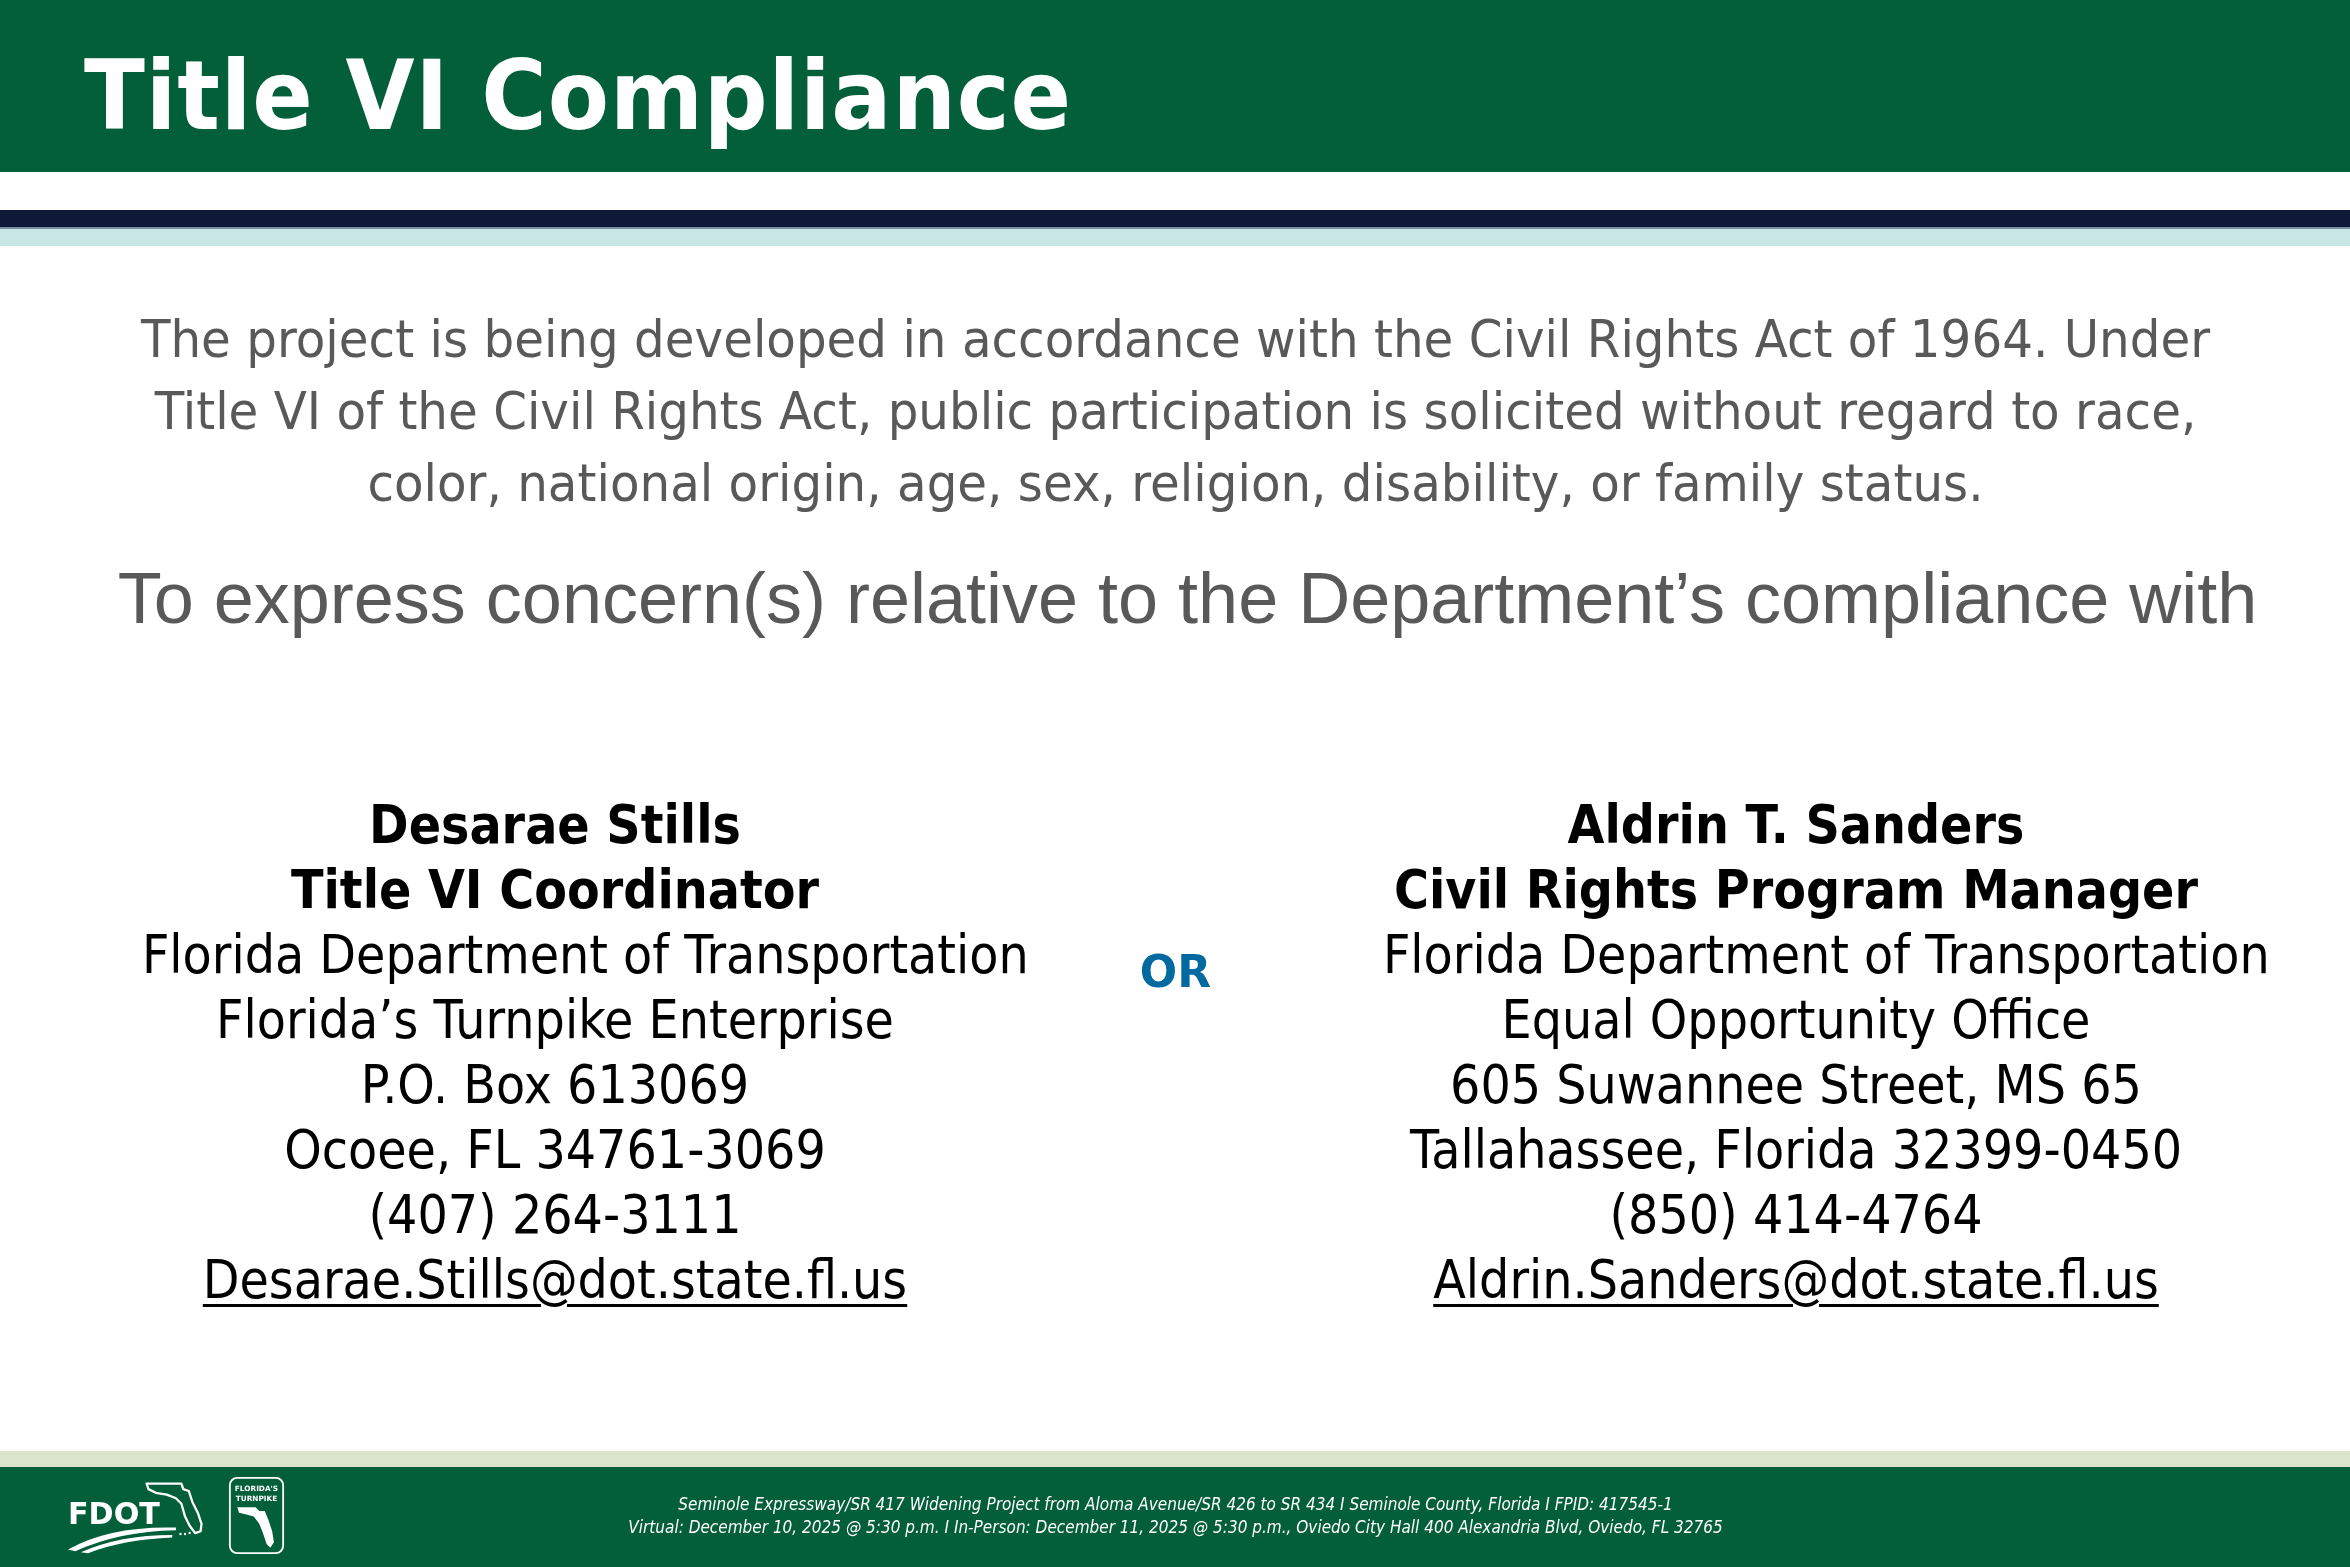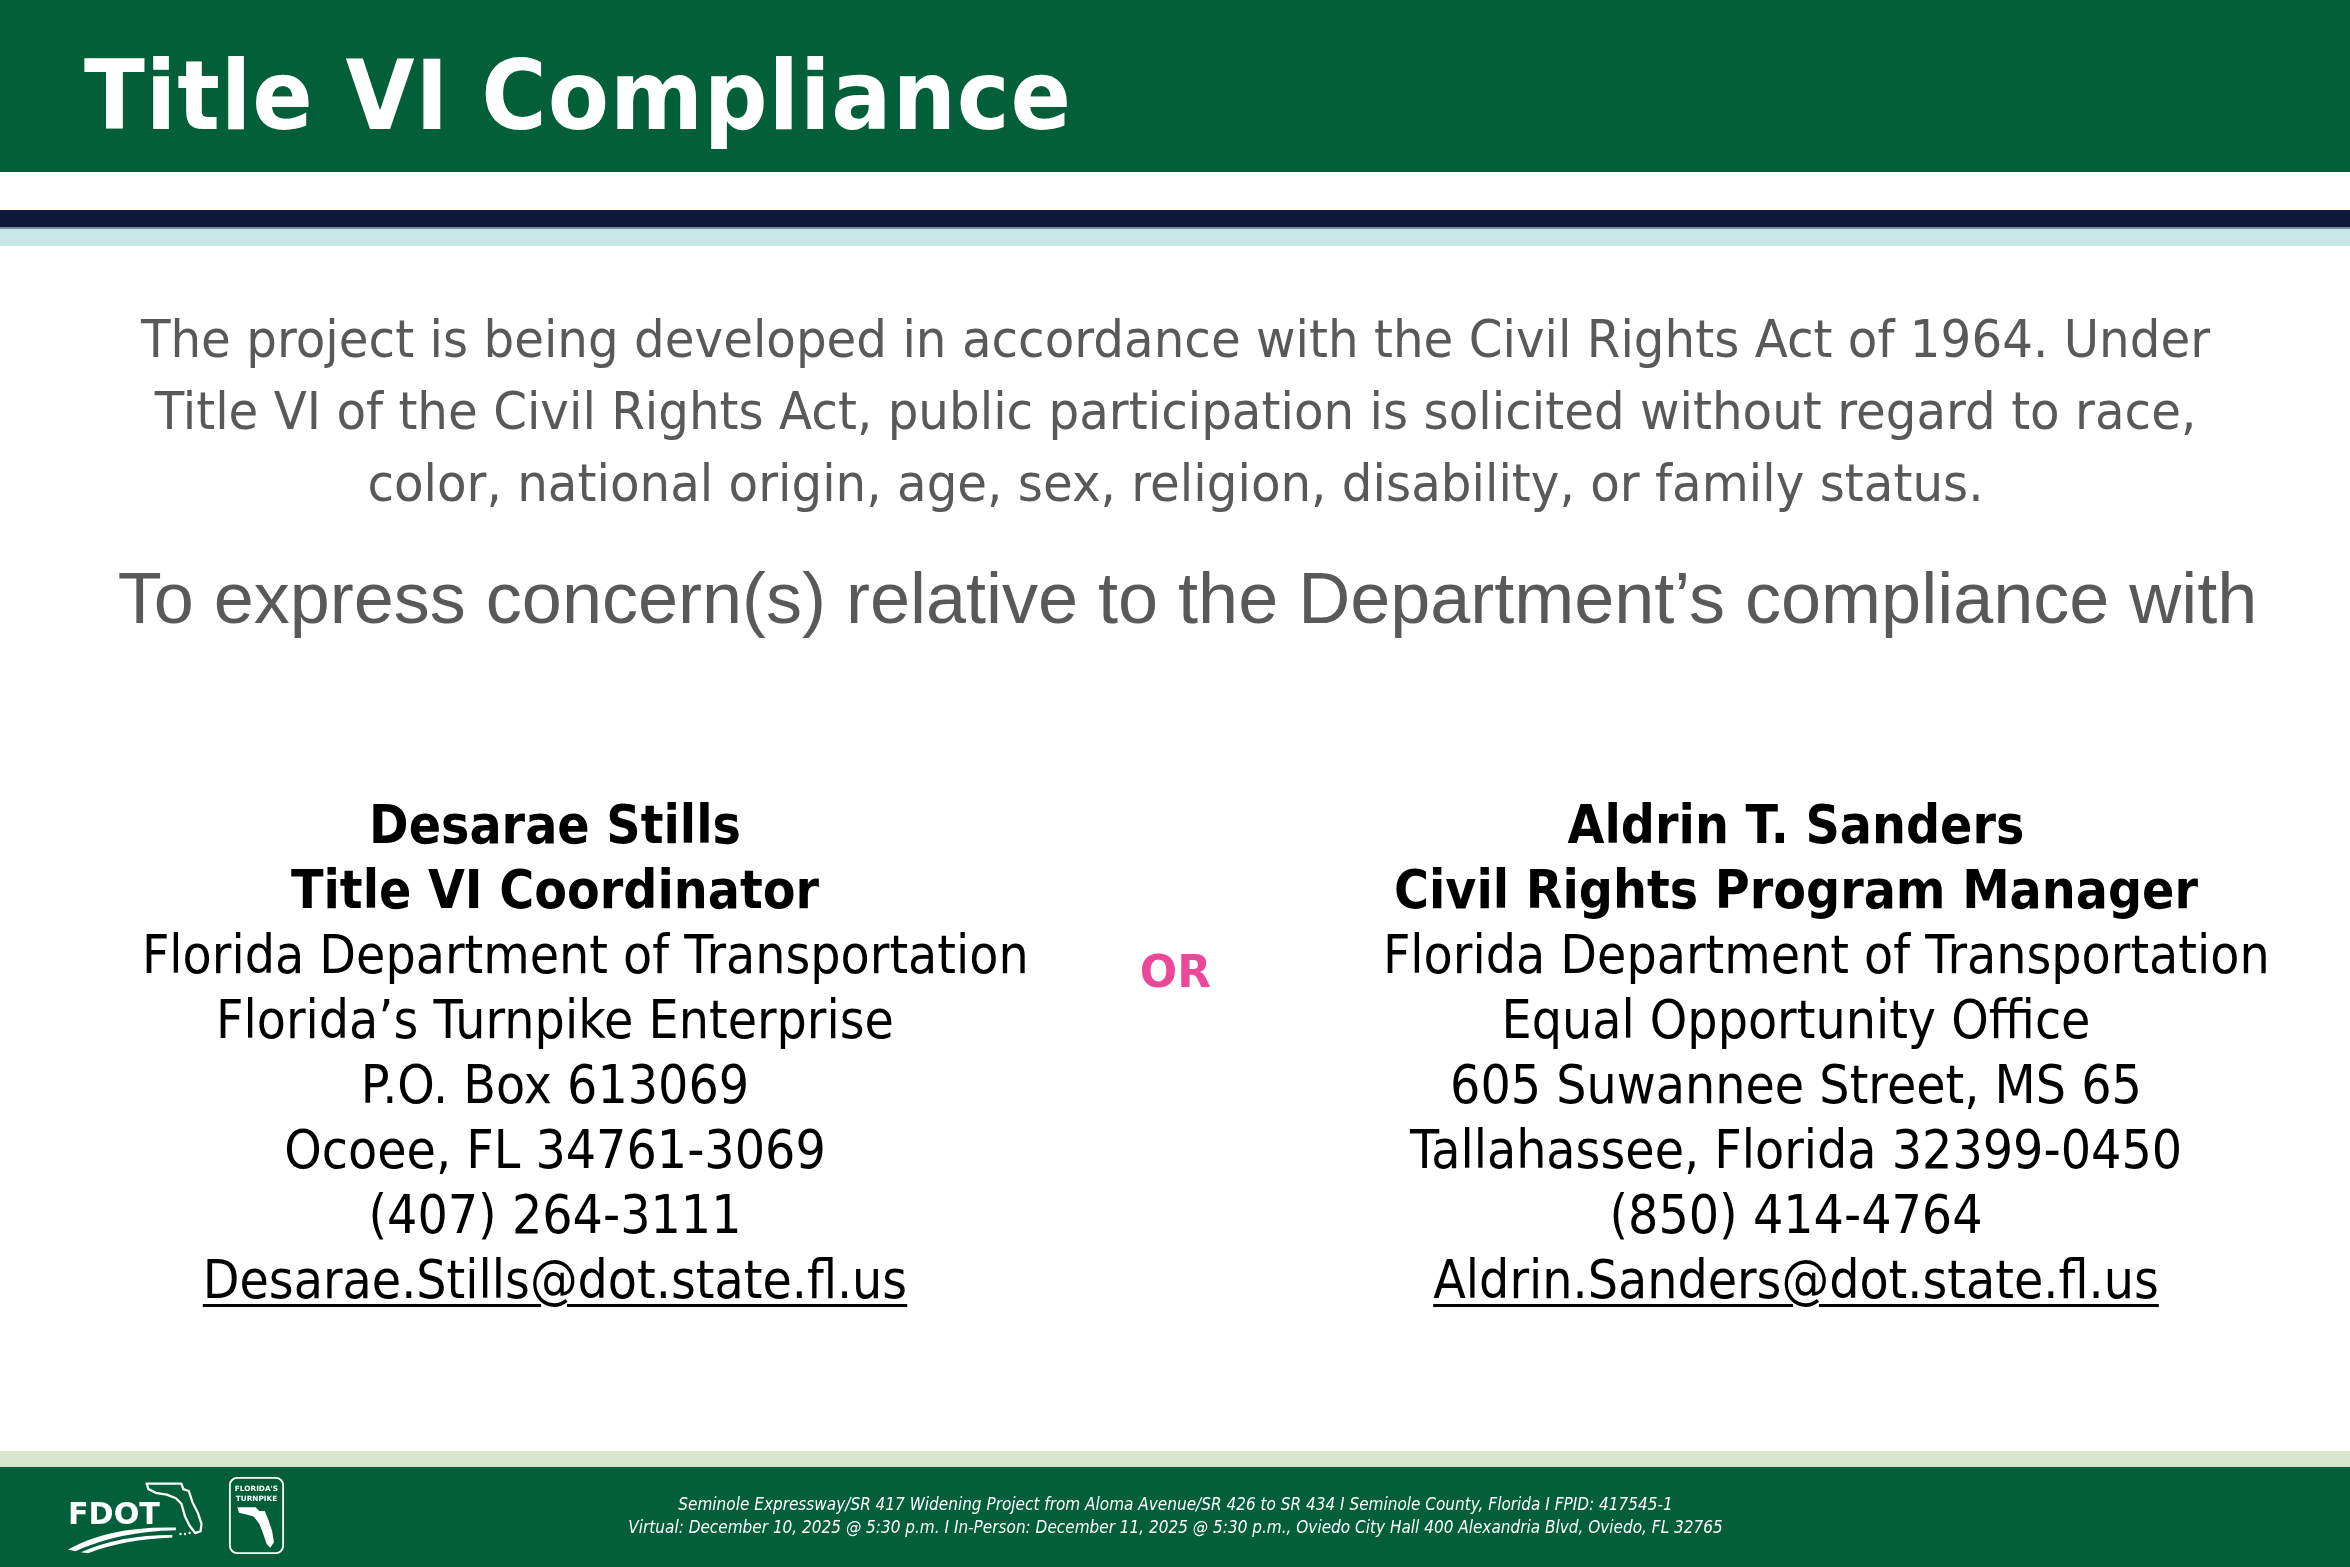--- a/index.html
+++ b/index.html
@@ -115,21 +115,21 @@
     .or-separator {
       position: absolute;
       left: 1102px;
       top: 944px;
       width: 147px;
       text-align: center;
       font-family: "DejaVu Sans", sans-serif;
       font-weight: bold;
       font-size: 44px;
       line-height: 55px;
-      color: #ec4899;
+      color: #0369a1;
     }
 
     .footer-stripe {
       position: absolute;
       left: 0; top: 1451px;
       width: 2351px; height: 16.5px;
       background: #dbe5cc;
     }
     .footer {
       position: absolute;

